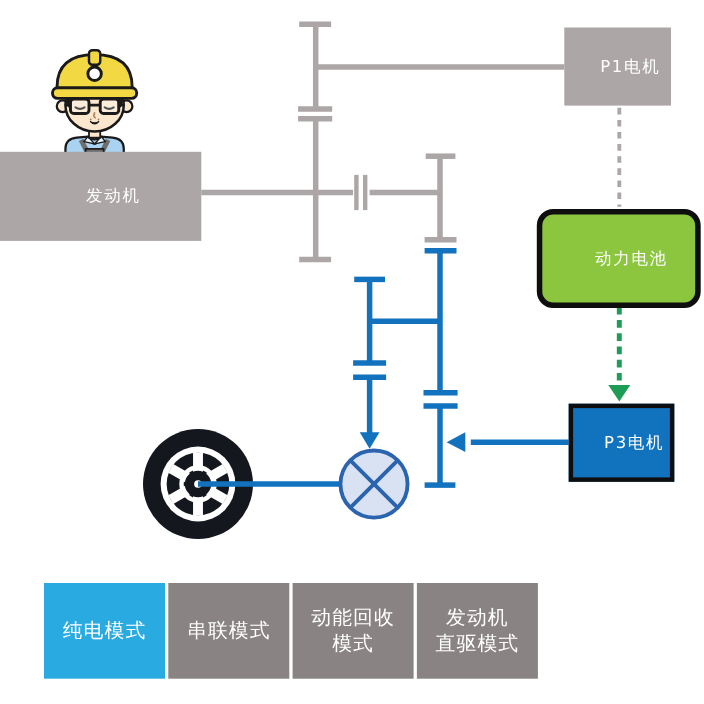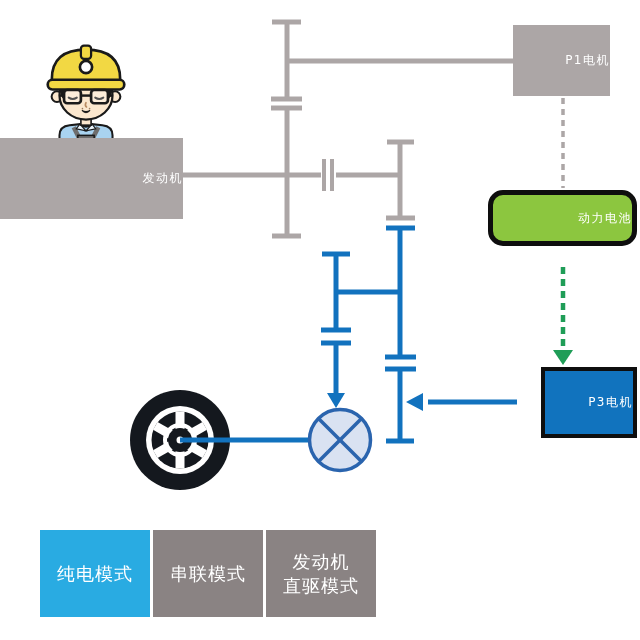--- a/index.html
+++ b/index.html
@@ -3,29 +3,29 @@
 <meta charset="utf-8">
 <style>
   html,body{margin:0;padding:0;background:#ffffff;}
   .canvas{
     position:relative;width:640px;height:640px;background:#ffffff;overflow:hidden;
     font-family:"DejaVu Sans","Liberation Sans",sans-serif;
   }
   .schematic{position:absolute;left:0;top:0;z-index:1;}
   .avatar{position:absolute;left:35px;top:40px;width:102px;height:103px;z-index:2;}
   .box{
-    position:absolute;display:flex;align-items:center;justify-content:flex-end;
-    color:#ffffff;font-size:12px;letter-spacing:1.5px;z-index:3;box-sizing:border-box;padding-left:23px;
+    position:absolute;display:flex;align-items:center;justify-content:center;
+    color:#ffffff;font-size:15px;letter-spacing:1.5px;z-index:3;box-sizing:border-box;padding-left:23px;
   }
   .box-engine{left:0;top:138px;width:183px;height:81px;background:#aca6a6;}
   .box-p1{left:513px;top:25px;width:97px;height:71px;background:#aca6a6;}
-  .box-battery{left:488px;top:190px;width:149px;height:56px;background:#8cc63f;
+  .box-battery{left:488px;top:190px;width:149px;height:90px;background:#8cc63f;
     border:5px solid #0e0e0e;border-radius:15px;}
   .box-p3{left:517px;top:367px;width:96px;height:71px;background:#1173be;
-    border:4px solid #0e0e0e;margin-left:24px;}
+    border:4px solid #0e0e0e;}
   .tabbar{position:absolute;left:40px;top:530px;display:flex;gap:3px;z-index:3;justify-content:space-between;}
   .tab{
     width:110px;height:87px;background:#8a8383;color:#ffffff;font-size:18px;
     display:flex;align-items:center;justify-content:center;text-align:center;
     white-space:pre-line;line-height:1.3;letter-spacing:1px;cursor:pointer;
   }
   .tab.active{background:#29abe2;}
 </style>
 </head>
 <body>
@@ -149,18 +149,22 @@
   </div>
 
   <div class="tabbar">
     <div class="tab active">
       <span>纯电模式</span>
     </div>
     <div class="tab">
       <span>串联模式</span>
     </div>
     <div class="tab">
+      <span>动能回收
+模式</span>
+    </div>
+    <div class="tab">
       <span>发动机
 直驱模式</span>
     </div>
   </div>
 
 </div>
 
 </body></html>

